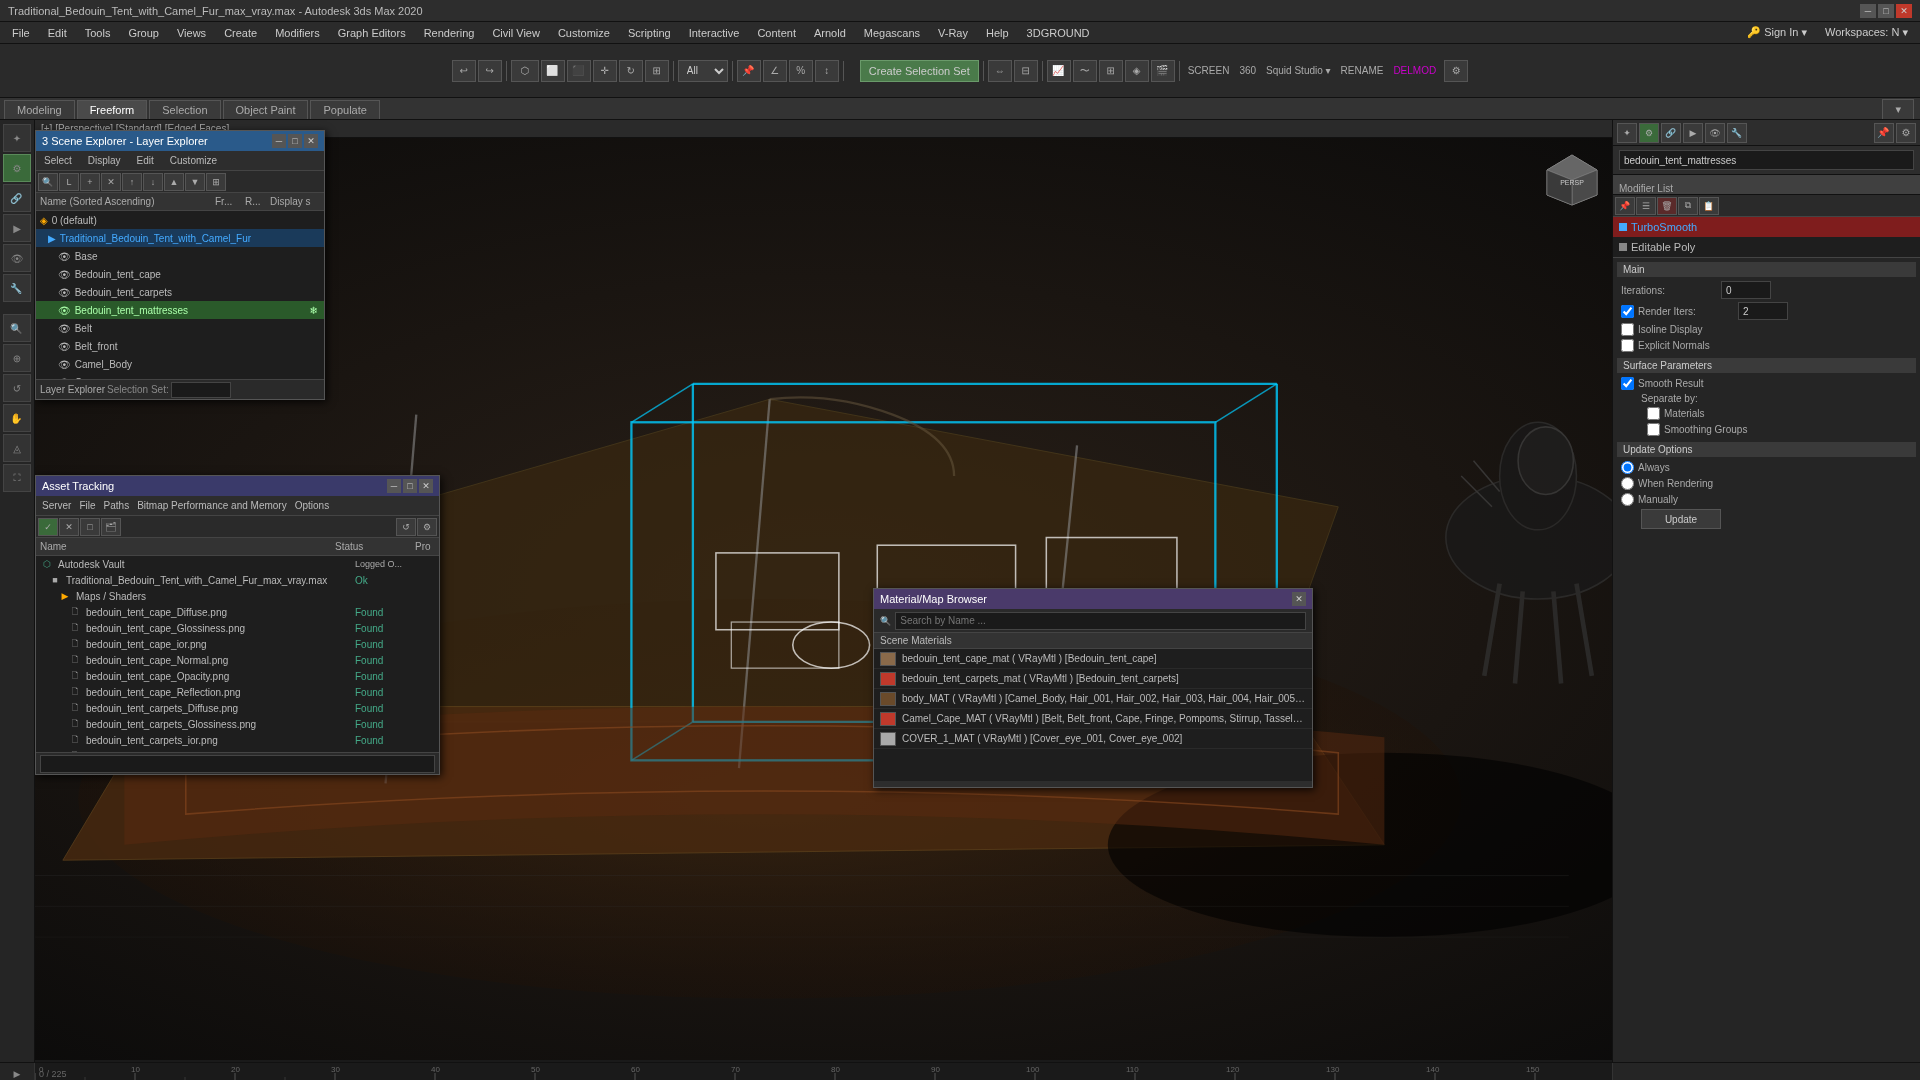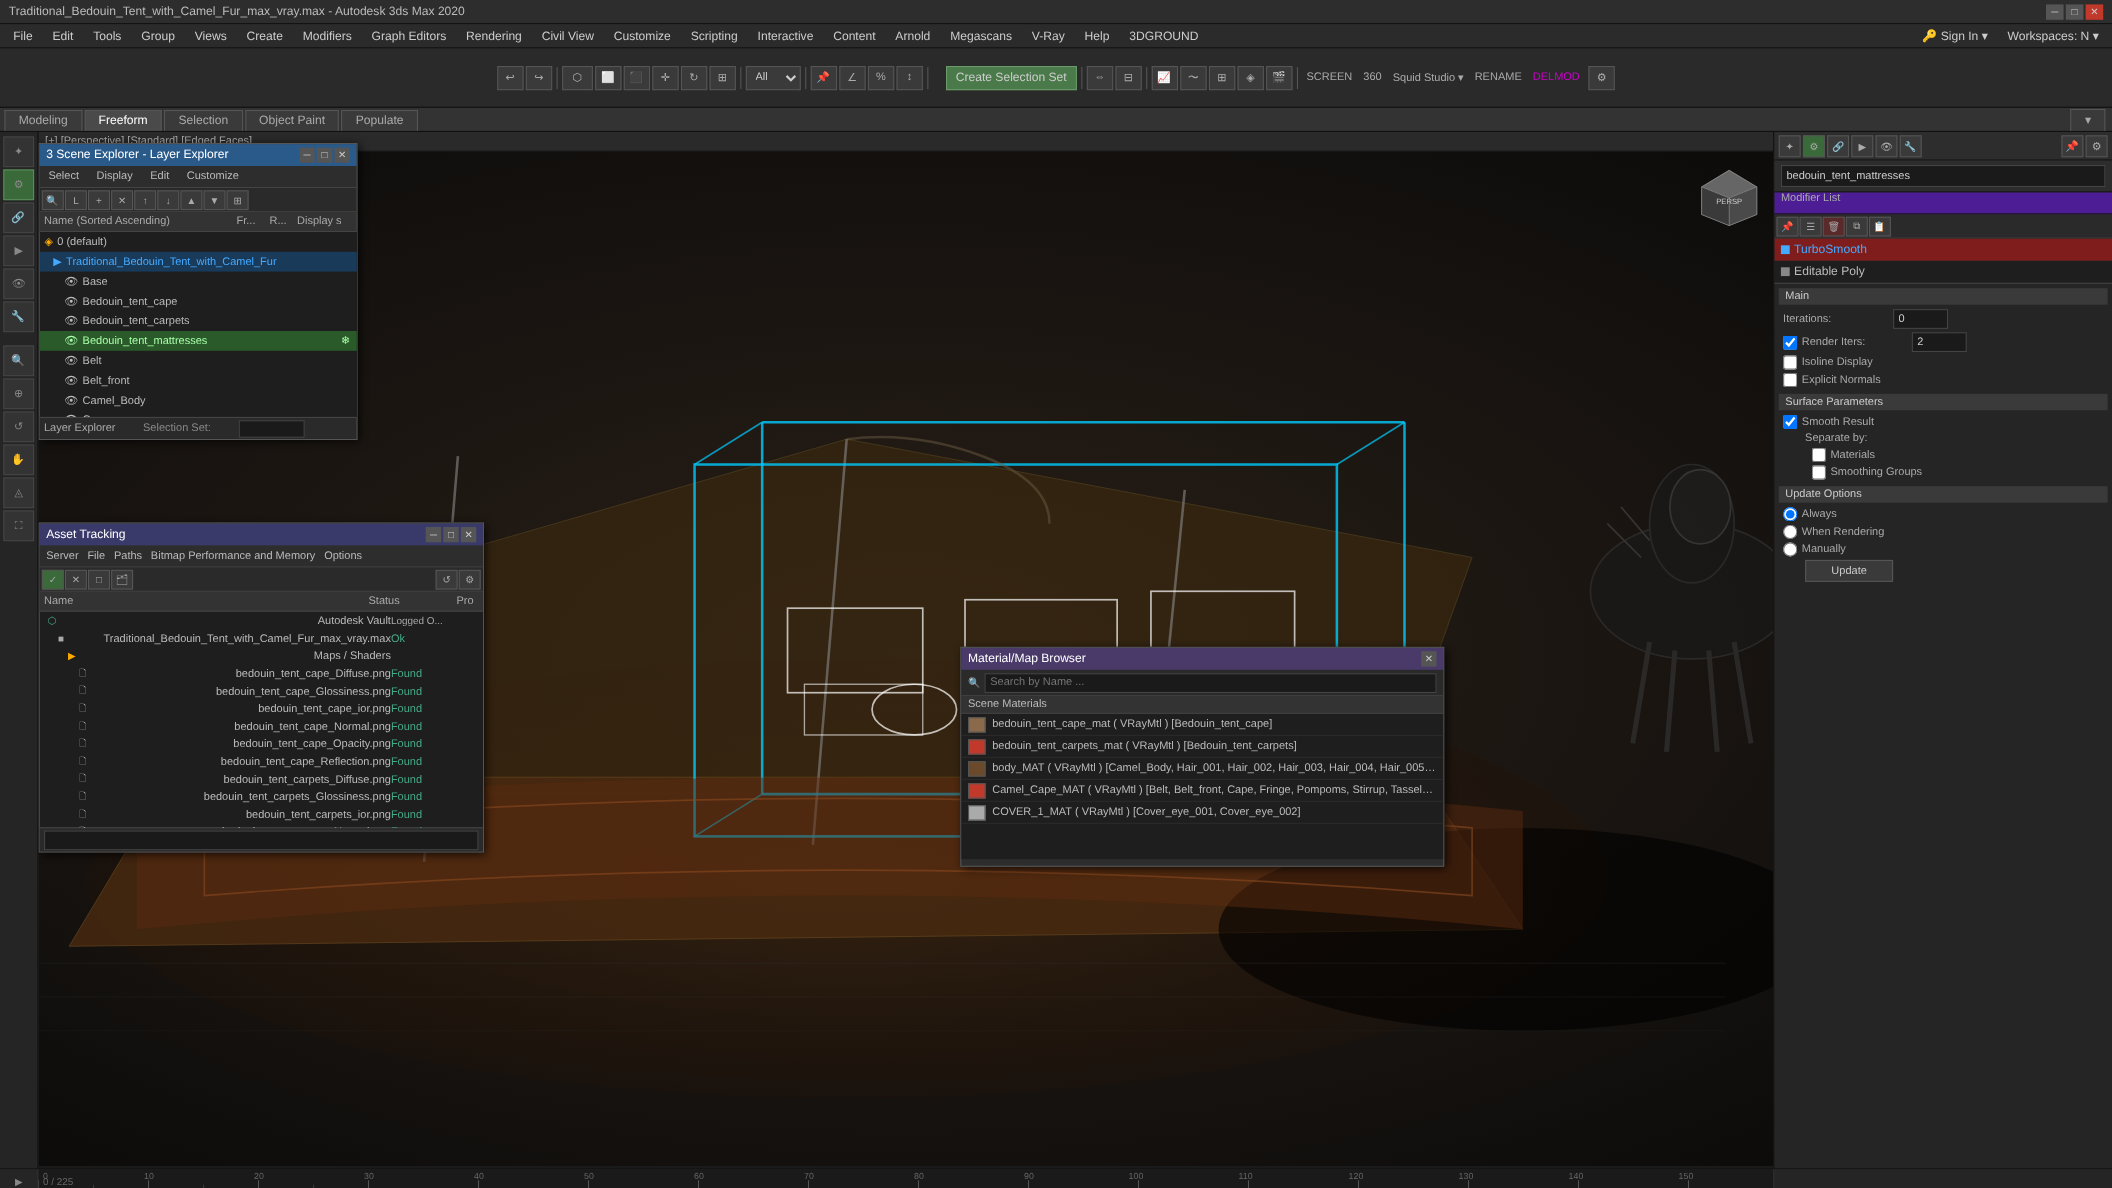--- a/index.html
+++ b/index.html
@@ -55,30 +55,30 @@
 
     
     #scene-explorer { top: 75px; left: 60px; width: 285px; height: 265px; z-index: 10; }
     #scene-explorer .panel-titlebar { background: #2a5a8a; }
     .scene-menu-bar { height: 20px; background: #2d2d2d; display: flex; align-items: center; gap: 8px; padding: 0 4px; border-bottom: 1px solid #444; }
     .scene-menu-item { font-size: 10px; color: #bbb; cursor: pointer; padding: 0 4px; }
     .scene-toolbar { height: 22px; background: #2a2a2a; display: flex; align-items: center; padding: 0 2px; gap: 1px; border-bottom: 1px solid #444; }
     .scene-tool-btn { width: 20px; height: 18px; background: #3a3a3a; border: 1px solid #555; display: flex; align-items: center; justify-content: center; font-size: 9px; color: #aaa; cursor: pointer; }
     .scene-content { height: calc(100% - 62px - 20px); overflow-y: auto; background: #1e1e1e; }
     .scene-row { height: 18px; display: flex; align-items: center; padding: 0 4px; font-size: 10px; color: #bbb; cursor: pointer; gap: 2px; }
-    .scene-footer { height: 20px; background: #2a2a2a; display: flex; align-items: center; padding: 0 4px; gap: 25px; font-size: 10px; color: #aaa; border-top: 1px solid #444; }
+    .scene-footer { height: 20px; background: #2a2a2a; display: flex; align-items: center; padding: 0 4px; gap: 2px; font-size: 10px; color: #aaa; border-top: 1px solid #444; }
     .asset-menu-bar { height: 20px; background: #2d2d2d; display: flex; align-items: center; gap: 8px; padding: 0 6px; border-bottom: 1px solid #444; font-size: 10px; color: #bbb; }
     .asset-toolbar { height: 22px; background: #2a2a2a; display: flex; align-items: center; padding: 0 2px; gap: 1px; border-bottom: 1px solid #444; justify-content: space-between; }
     .asset-table-header { display: flex; background: #333; border-bottom: 1px solid #444; height: 18px; align-items: center; padding: 0 4px; }
     .asset-col-name { flex: 1; font-size: 10px; color: #aaa; }
     .asset-col-status { width: 80px; font-size: 10px; color: #aaa; }
     .asset-col-path { width: 20px; font-size: 10px; color: #aaa; }
     .asset-content { height: calc(100% - 62px - 18px - 22px); overflow-y: auto; background: #1e1e1e; }
     .asset-row { display: flex; align-items: center; padding: 0 4px; height: 16px; font-size: 10px; color: #bbb; }
-    .asset-row .asset-name { flex: 1; overflow: hidden; text-overflow: ellipsis; white-space: nowrap; text-align: right; }
+    .asset-row .asset-name { flex: 1; overflow: hidden; text-overflow: ellipsis; white-space: nowrap; }
     .asset-row .asset-status { width: 80px; color: #4a8; font-size: 10px; }
     .asset-row .asset-icon { width: 14px; height: 12px; margin-right: 4px; display: flex; align-items: center; justify-content: center; }
     .asset-footer { height: 22px; background: #2a2a2a; border-top: 1px solid #444; }
     .asset-path-input { width: 100%; height: 20px; background: #1a1a1a; border: 1px solid #444; color: #ccc; font-size: 10px; padding: 0 4px; }
     .mat-search { height: 24px; background: #2a2a2a; display: flex; align-items: center; padding: 0 6px; border-bottom: 1px solid #444; }
     .mat-search input { flex: 1; height: 18px; background: #1a1a1a; border: 1px solid #444; color: #ccc; font-size: 10px; padding: 0 4px; }
     .mat-section-header { background: #333; padding: 2px 6px; font-size: 10px; color: #bbb; border-bottom: 1px solid #444; }
     .mat-content { height: calc(100% - 24px - 22px - 20px); overflow-y: auto; background: #1e1e1e; }
     .mat-row { display: flex; align-items: center; padding: 2px 6px; height: 20px; font-size: 10px; color: #bbb; border-bottom: 1px solid #2a2a2a; }
     .mat-swatch { width: 16px; height: 14px; margin-right: 6px; border: 1px solid #555; flex-shrink: 0; }
@@ -555,21 +555,21 @@
       <button class="toolbar-btn" style="width:20px; height:20px; font-size:9px;">🔧</button>
       <div style="flex:1;"></div>
       <button class="toolbar-btn" style="width:20px; height:20px;">📌</button>
       <button class="toolbar-btn" style="width:20px; height:20px;">⚙</button>
     </div>
 
     <div style="padding:4px 6px; background:#2d2d2d; border-bottom:1px solid #111;">
       <input type="text" style="width: 100%; height: 20px; background: rgb(26, 26, 26); border: 1px solid rgb(68, 68, 68); color: rgb(204, 204, 204); font-size: 10px; padding: 0px 4px;" value="bedouin_tent_mattresses">
     </div>
 
-    <div style="height:20px; background:#4c1d95; display:flex; align-items:flex-start; padding:0 6px; font-size:10px; color:#aaa; border-bottom:1px solid #111;">
+    <div style="height:20px; background:#404040; display:flex; align-items:flex-end; padding:0 6px; font-size:10px; color:#aaa; border-bottom:1px solid #111;">
       <span>Modifier List</span>
     </div>
 
     <div style="height:22px; background:#2a2a2a; display:flex; align-items:center; padding:0 2px; gap:1px; border-bottom:1px solid #444;">
       <button class="scene-tool-btn">📌</button>
       <button class="scene-tool-btn">☰</button>
       <button class="scene-tool-btn" style="background:#5a2a2a;">🗑</button>
       <button class="scene-tool-btn">⧉</button>
       <button class="scene-tool-btn">📋</button>
     </div>

